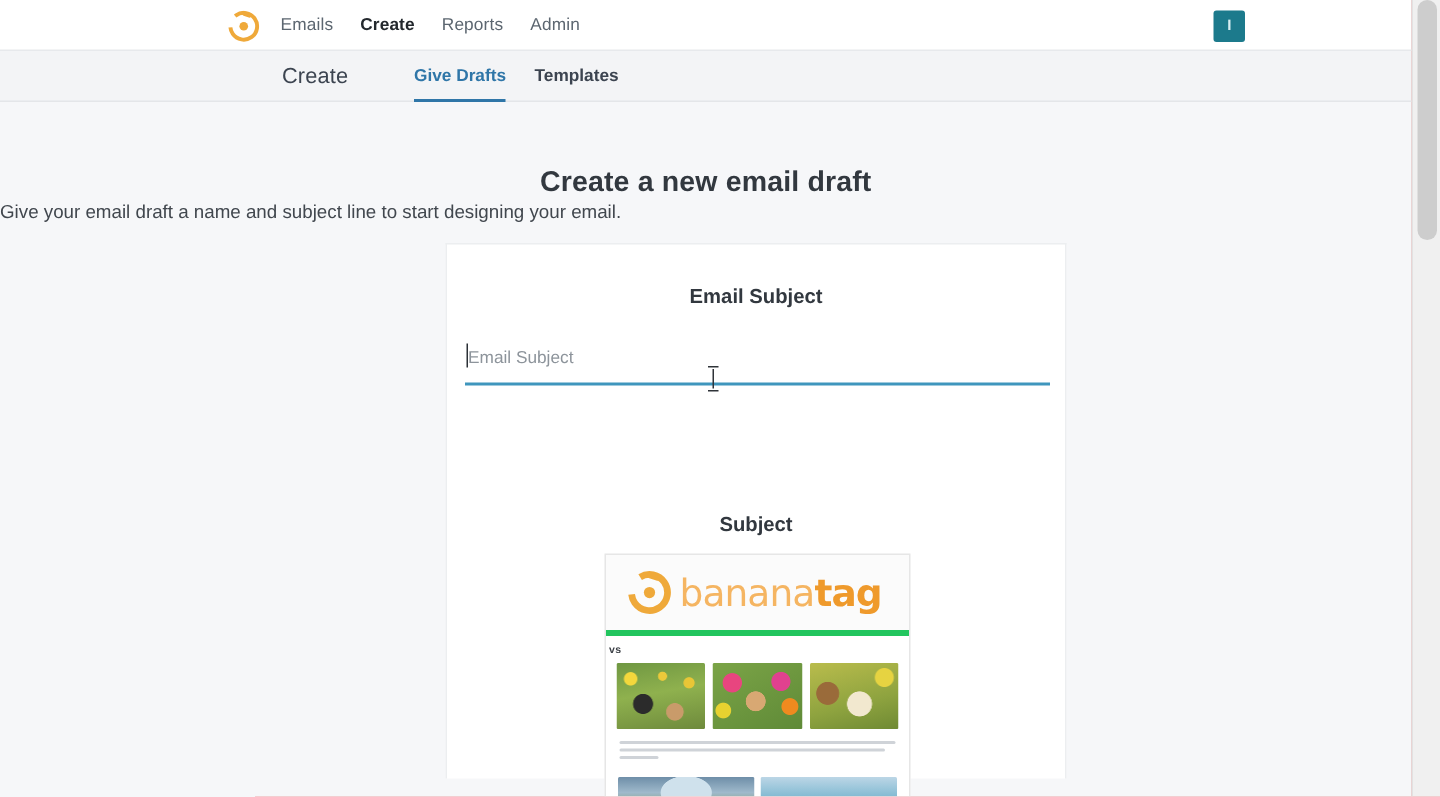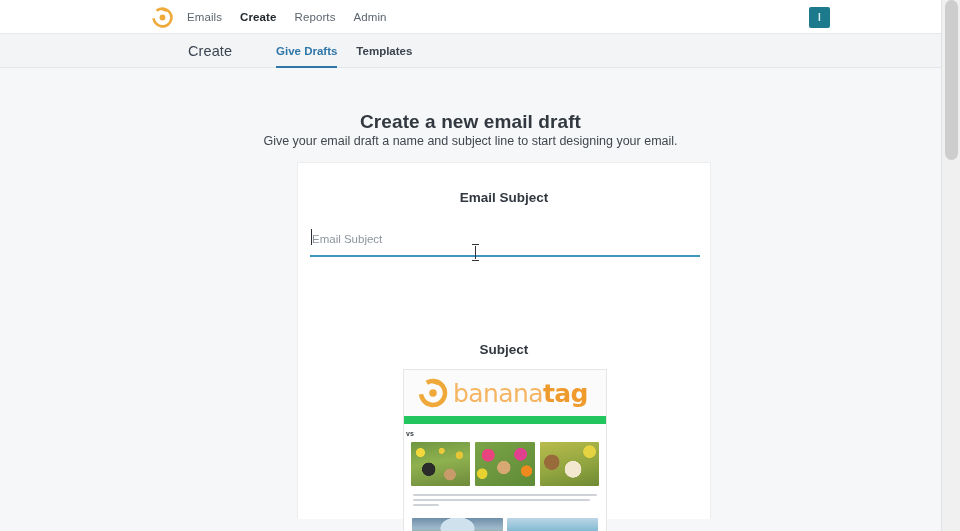--- a/index.html
+++ b/index.html
@@ -102,21 +102,21 @@
     position: absolute; top: 31px; left: 0; width: 941px;
     text-align: center;
     font-size: 19px;
     font-weight: bold;
     color: #32383f;
     letter-spacing: .1px;
     margin-top: 12px;
   }
   .page-sub {
     position: absolute; top: 66px; left: 0; width: 941px;
-    text-align: center;
+    text-align: left;
     font-size: 12.5px;
     color: #41474e;
   }
 
   
   .card {
     position: absolute;
     left: 297px; top: 94px;
     width: 414px; height: 357px;
     background: #ffffff;
@@ -166,21 +166,21 @@
     left: 105px; top: 206px;
     width: 204px; height: 309px;
     background: #ffffff;
     border: 1px solid #e6e6e6;
     overflow: hidden;
   }
   .pv-header {
     position: relative;
     height: 54px;
     background: #fbfbfb;
-    border-bottom: 8px solid #22c55e;
+    border-bottom: 4px solid #22c55e;
     display: flex; align-items: center;
     padding-left: 14px;
   }
   .bt-logo-mark { width: 30px; height: 30px; margin-right: 5px; }
   .bt-word {
     font-size: 25px;
     letter-spacing: -.6px;
     font-family: "DejaVu Sans", sans-serif;
     line-height: 1;
   }

